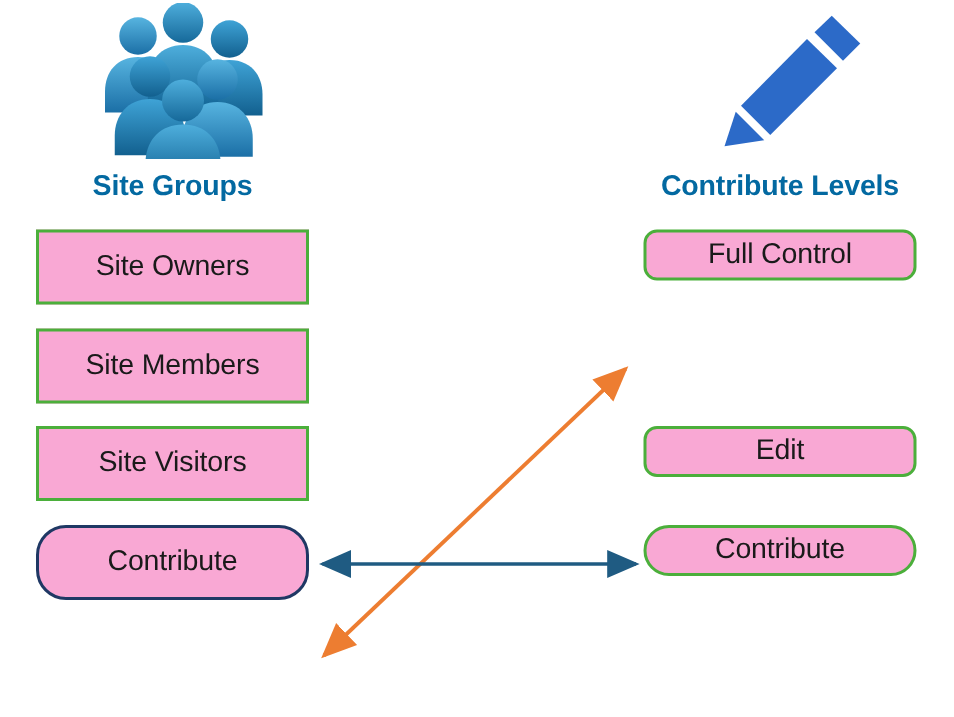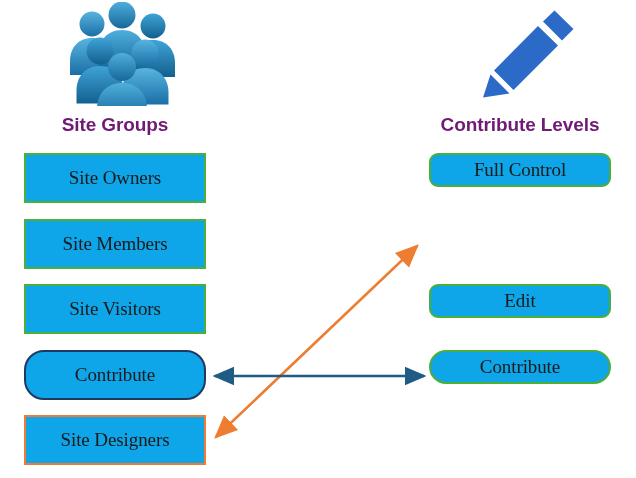--- a/index.html
+++ b/index.html
@@ -33,49 +33,48 @@
     top: 2px;
     width: 104px;
     height: 100px;
   }
 
   
   .col-heading {
     position: absolute;
     font-size: 19px;
     font-weight: bold;
-    color: #701a75;
+    color: #0369a1;
     text-align: center;
     letter-spacing: -0.1px;
     white-space: nowrap;
   }
   #heading-left {
     left: 24px;
     top: 114px;
     width: 182px;
   }
   #heading-right {
     left: 414px;
     top: 114px;
     width: 212px;
   }
 
   
   .node {
     position: absolute;
     box-sizing: border-box;
-    background: #0ea5e9;
+    background: #f9a8d4;
     display: flex;
     align-items: center;
     justify-content: center;
     font-size: 19px;
     color: #1a1a1a;
     letter-spacing: -0.1px;
     white-space: nowrap;
-    font-family: Liberation Serif, serif;
   }
   .col-left  { left: 24px;  width: 182px; height: 50px; border-radius: 0; }
   .col-right { left: 429px; width: 182px; height: 34px; border-radius: 9px; }
 
   .b-green  { border: 2px solid #4BAF3B; }
   .b-navy   { border: 2.5px solid #1F3864; }
   .b-orange { border: 2.5px solid #ED7D31; }
 
   .r1 { top: 153px; }
   .r2 { top: 219px; }
@@ -157,21 +156,20 @@
     </svg>
   </div>
 
   <div class="col-heading" id="heading-left">Site Groups</div>
   <div class="col-heading" id="heading-right">Contribute Levels</div>
 
   <div class="node col-left r1 b-green">Site Owners</div>
   <div class="node col-left r2 b-green">Site Members</div>
   <div class="node col-left r3 b-green">Site Visitors</div>
   <div class="node col-left r4 b-navy">Contribute</div>
-  <div class="node col-left r5 b-orange">Site Designers</div>
 
   <div class="node col-right r1 b-green">Full Control</div>
   <div class="node col-right r3 b-green">Edit</div>
   <div class="node col-right r4 b-green">Contribute</div>
 
   <svg id="connectors" viewBox="0 0 636 478" xmlns="http://www.w3.org/2000/svg">
     <defs>
       <marker id="arrowBlueEnd" markerWidth="9" markerHeight="9" refX="8" refY="4.5" orient="auto" markerUnits="strokeWidth">
         <path d="M0,0.6 L9,4.5 L0,8.4 Z" fill="#1F5B82"></path>
       </marker>

